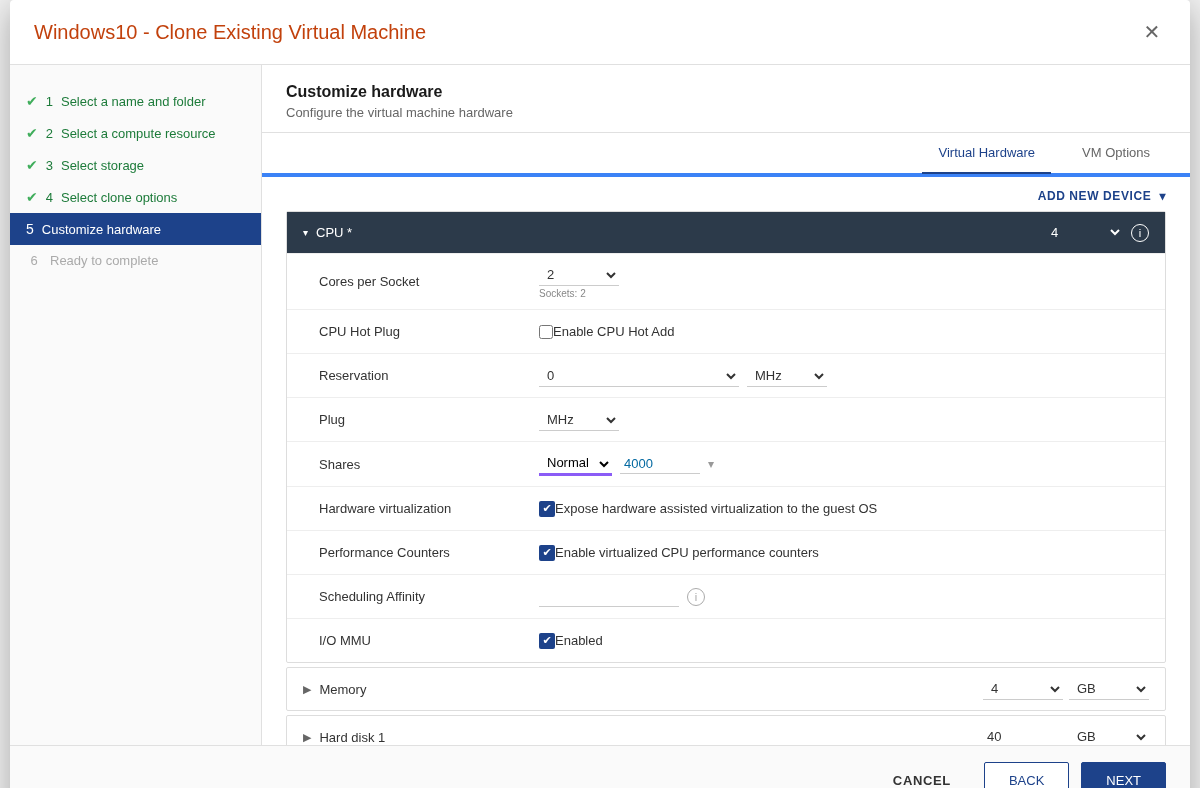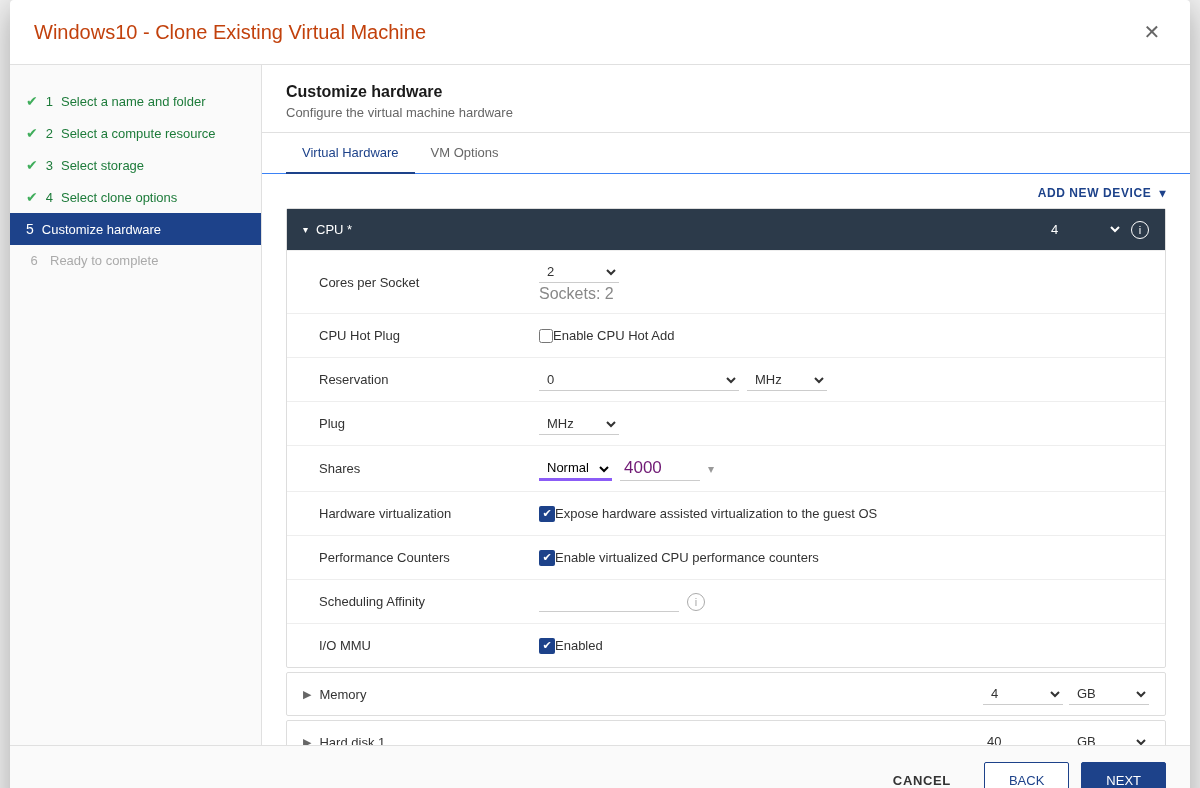--- a/index.html
+++ b/index.html
@@ -14,49 +14,49 @@
     .sidebar-item.active { background: #1d428a; color: #fff; }
     .sidebar-item.completed { color: #1d7b3a; }
     .sidebar-item.disabled { color: #aaa; }
     .check-icon { color: #3fad5b; font-size: 14px; }
     .sidebar-item.active .check-icon { color: #fff; }
     .step-num { width: 16px; text-align: center; font-size: 13px; }
     .content { flex: 1; display: flex; flex-direction: column; overflow: hidden; }
     .content-header { padding: 18px 24px 12px; border-bottom: 1px solid #e0e0e0; }
     .content-header h2 { font-size: 16px; font-weight: 600; color: #1a1a1a; margin-bottom: 4px; }
     .content-header p { font-size: 13px; color: #666; }
-    .tabs { display: flex; gap: 0; padding: 0 24px; border-bottom: 1px solid #3b82f6; }
+    .tabs { display: flex; gap: 15px; padding: 0 24px; border-bottom: 4px solid #3b82f6; justify-content: flex-end; }
     .tab { padding: 12px 16px; font-size: 13px; cursor: pointer; color: #666; border-bottom: 2px solid transparent; margin-bottom: -1px; }
     .tab.active { color: #1d428a; border-bottom: 2px solid #1d428a; font-weight: 500; }
     .content-main { flex: 1; overflow-y: auto; padding: 12px 24px; }
     .add-device-btn { display: flex; justify-content: flex-end; margin-bottom: 8px; }
     .add-device-link { color: #1d428a; font-size: 12px; font-weight: 600; letter-spacing: 0.05em; cursor: pointer; text-transform: uppercase; display: flex; align-items: center; gap: 8px; }
     .section { border: 1px solid #ddd; border-radius: 2px; margin-bottom: 4px; }
     .section-header { background: #2c3a4a; color: #fff; padding: 10px 16px; display: flex; align-items: center; gap: 8px; font-size: 13px; font-weight: 500; cursor: pointer; }
     .section-header .chevron { font-size: 10px; }
     .section-header .section-title { flex: 1; }
     .section-header .section-value { display: flex; align-items: center; gap: 4px; }
     .section-value select, .section-value .val-display { background: transparent; border: none; color: #fff; font-size: 13px; cursor: pointer; }
     .info-icon { width: 18px; height: 18px; border-radius: 50%; border: 1px solid #aaa; display: flex; align-items: center; justify-content: center; font-size: 11px; color: #aaa; cursor: pointer; }
     .info-icon-dark { color: #fff; border-color: #fff; }
     .section-body { padding: 0; }
     .field-row { display: flex; align-items: center; padding: 10px 16px 10px 32px; border-top: 1px solid #eee; min-height: 44px; }
     .field-label { width: 220px; font-size: 13px; color: #333; flex-shrink: 0; }
     .field-value { flex: 1; display: flex; align-items: center; gap: 8px; }
     .field-select { border: none; border-bottom: 1px solid #ccc; background: transparent; font-size: 13px; color: #333; padding: 2px 4px; cursor: pointer; min-width: 80px; }
     .field-select-lg { min-width: 200px; }
     .field-input { border: none; border-bottom: 1px solid #ccc; font-size: 13px; padding: 2px 4px; color: #333; width: 120px; background: transparent; outline: none; }
-    .sockets-hint { font-size: 16px; color: #888; margin-top: 2px; display: block; }
+    .sockets-hint { font-size: 10px; color: #888; margin-top: 2px; display: block; }
     .cores-col { display: flex; flex-direction: column; }
     .checkbox-row { display: flex; align-items: center; font-size: 13px; color: #333; }
     .checkbox { width: 14px; height: 14px; accent-color: #1d428a; cursor: pointer; }
     .checkbox-checked { width: 16px; height: 16px; background: #1d428a; border: none; display: inline-flex; align-items: center; justify-content: center; color: white; font-size: 11px; cursor: pointer; border-radius: 2px; flex-shrink: 0; }
     .shares-row { display: flex; align-items: center; gap: 8px; }
     .shares-select { border: none; border-bottom: 3px solid #8b5cf6; font-size: 13px; padding: 2px 4px; cursor: pointer; background: transparent; }
-    .shares-value { border: none; border-bottom: 1px solid #ccc; font-size: 17px; padding: 2px 4px; color: #701a75; width: 80px; background: transparent; }
+    .shares-value { border: none; border-bottom: 1px solid #ccc; font-size: 13px; padding: 2px 4px; color: #0369a1; width: 80px; background: transparent; }
     .shares-arrow { color: #999; font-size: 12px; cursor: pointer; }
     .scheduling-input { border: none; border-bottom: 1px solid #ccc; font-size: 13px; padding: 2px 4px; width: 140px; background: transparent; }
     .collapsed-section { border: 1px solid #ddd; border-radius: 2px; margin-bottom: 4px; }
     .collapsed-header { padding: 10px 16px; display: flex; align-items: center; gap: 8px; font-size: 13px; color: #333; cursor: pointer; }
     .collapsed-chevron { color: #666; font-size: 11px; }
     .collapsed-title { flex: 1; font-weight: 500; }
     .collapsed-value { display: flex; align-items: center; gap: 6px; }
     .modal-footer { display: flex; justify-content: flex-end; align-items: center; gap: 12px; padding: 16px 24px; border-top: 1px solid #e0e0e0; background: #fafafa; }
     .btn-cancel { background: none; border: 1px solid transparent; color: #333; font-size: 13px; font-weight: 600; padding: 10px 20px; cursor: pointer; letter-spacing: 0.05em; text-transform: uppercase; }
     .btn-back { background: #fff; border: 1px solid #1d428a; color: #1d428a; font-size: 13px; font-weight: 500; padding: 10px 24px; cursor: pointer; border-radius: 2px; }

